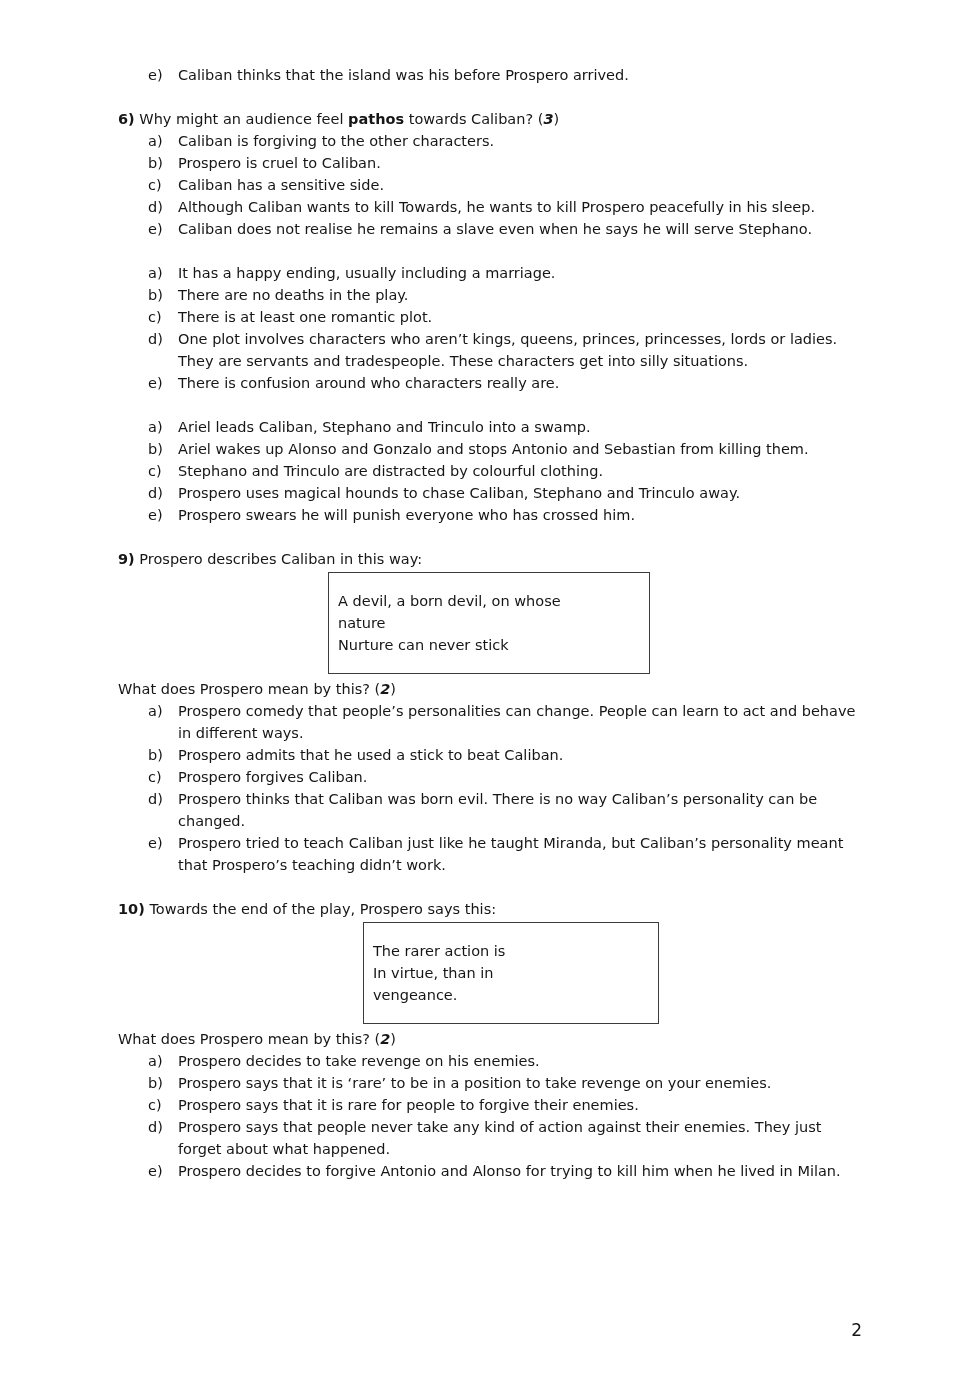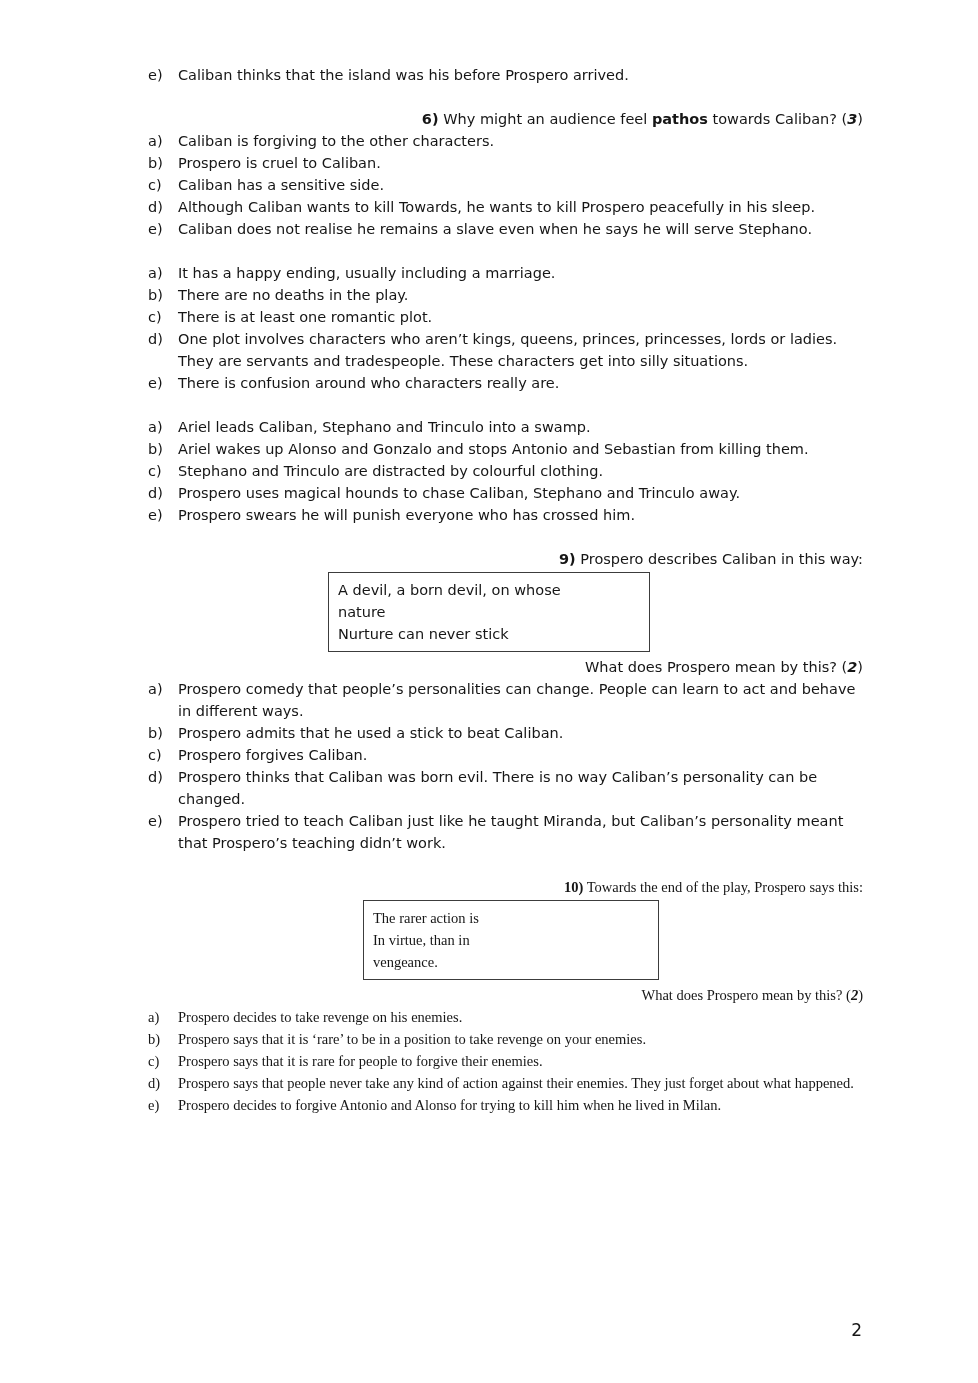--- a/index.html
+++ b/index.html
@@ -12,34 +12,34 @@
     line-height: 22px;
     position: relative;
     overflow: hidden;
   }
   .doc {
     position: absolute;
     top: 64px; left: 118px;
     width: 745px;
   }
   .section { margin-bottom: 22px; }
-  .section:last-child { margin-bottom: 0; font-family: Liberation Serif, serif; }
-  p { margin: 0; text-align: right; }
+  .section:last-child { margin-bottom: 0; }
+  p { margin: 0; }
   .q-number { font-weight: 700; }
   .seg-normal { font-weight: 400; font-style: normal; }
   .seg-bold { font-weight: 700; }
   .seg-bold-italic { font-weight: 700; font-style: italic; }
   .options { margin-left: 30px; }
   .option { display: flex; }
   .opt-letter { flex: 0 0 30px; width: 30px; }
   .opt-text { flex: 1; }
   .quote-box {
     border: 1.5px solid #3c3c3c;
     box-sizing: border-box;
-    padding: 6px 9px;
+    padding: 17px 9px;
     margin: 2px 0 4px 210px;
     width: 322px;
   }
   .qbox-5 {
     margin-left: 245px;
     width: 296px;
   }
   .page-number {
     position: absolute;
     right: 116px;

